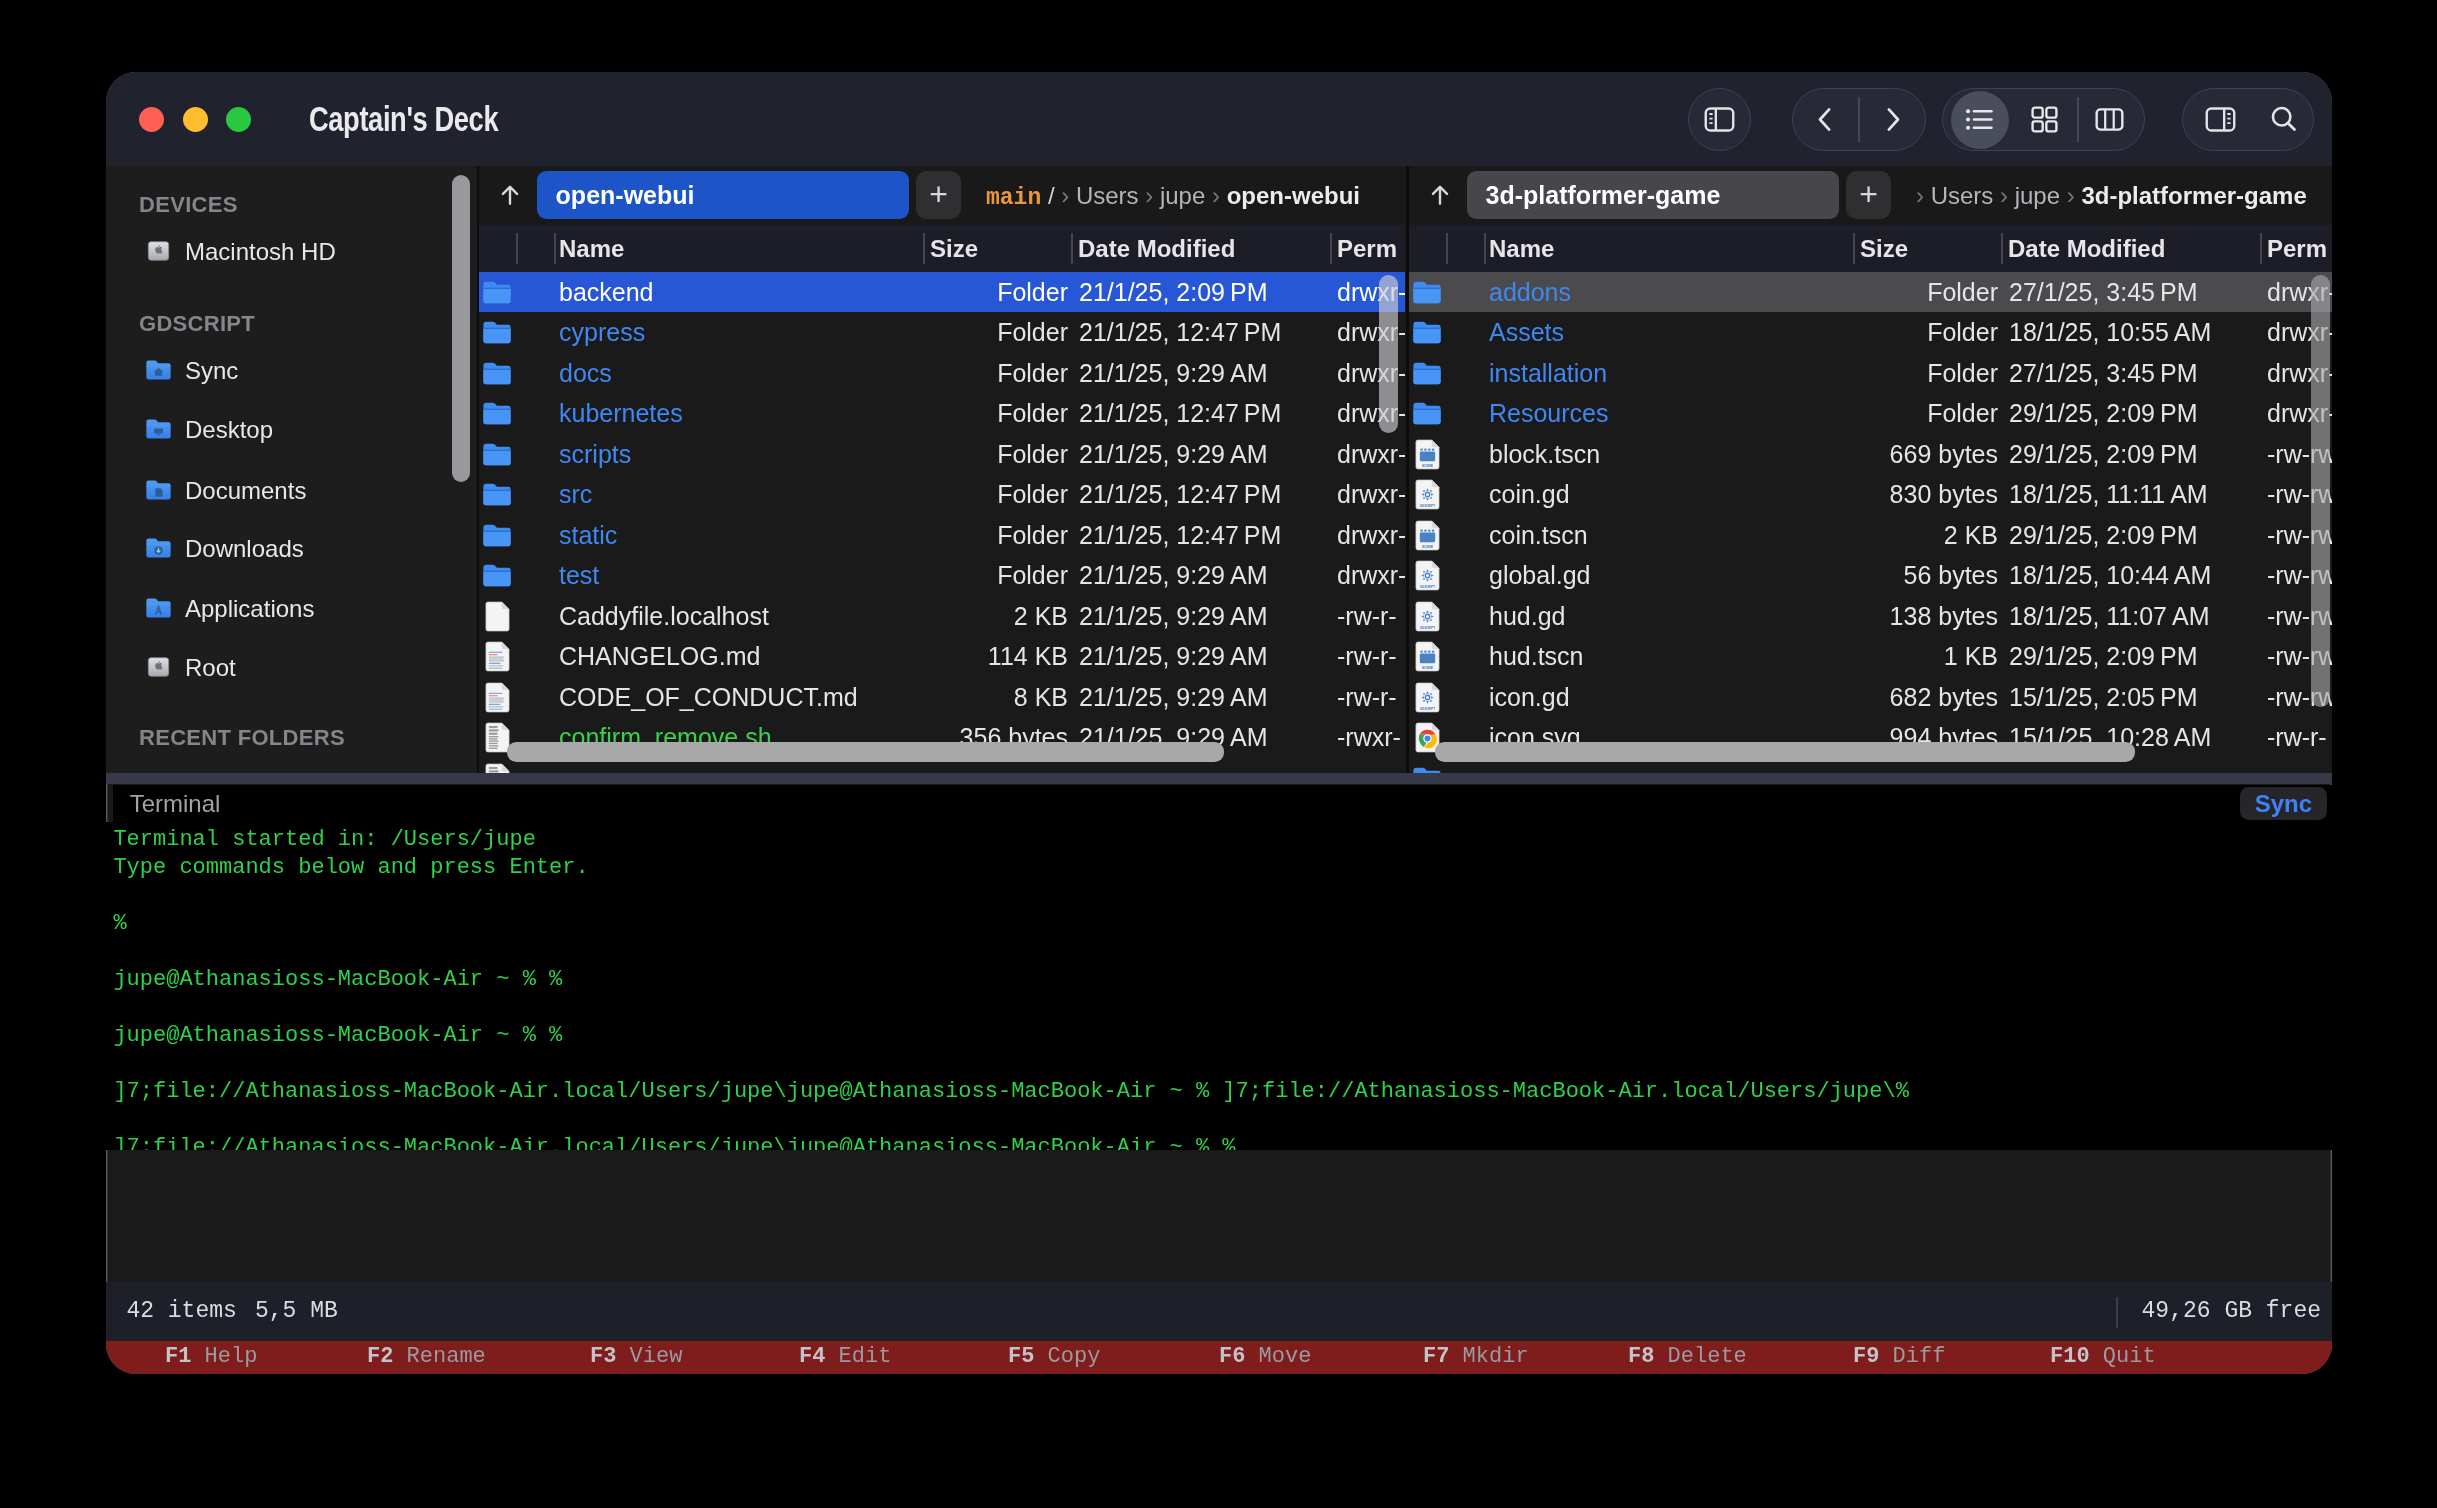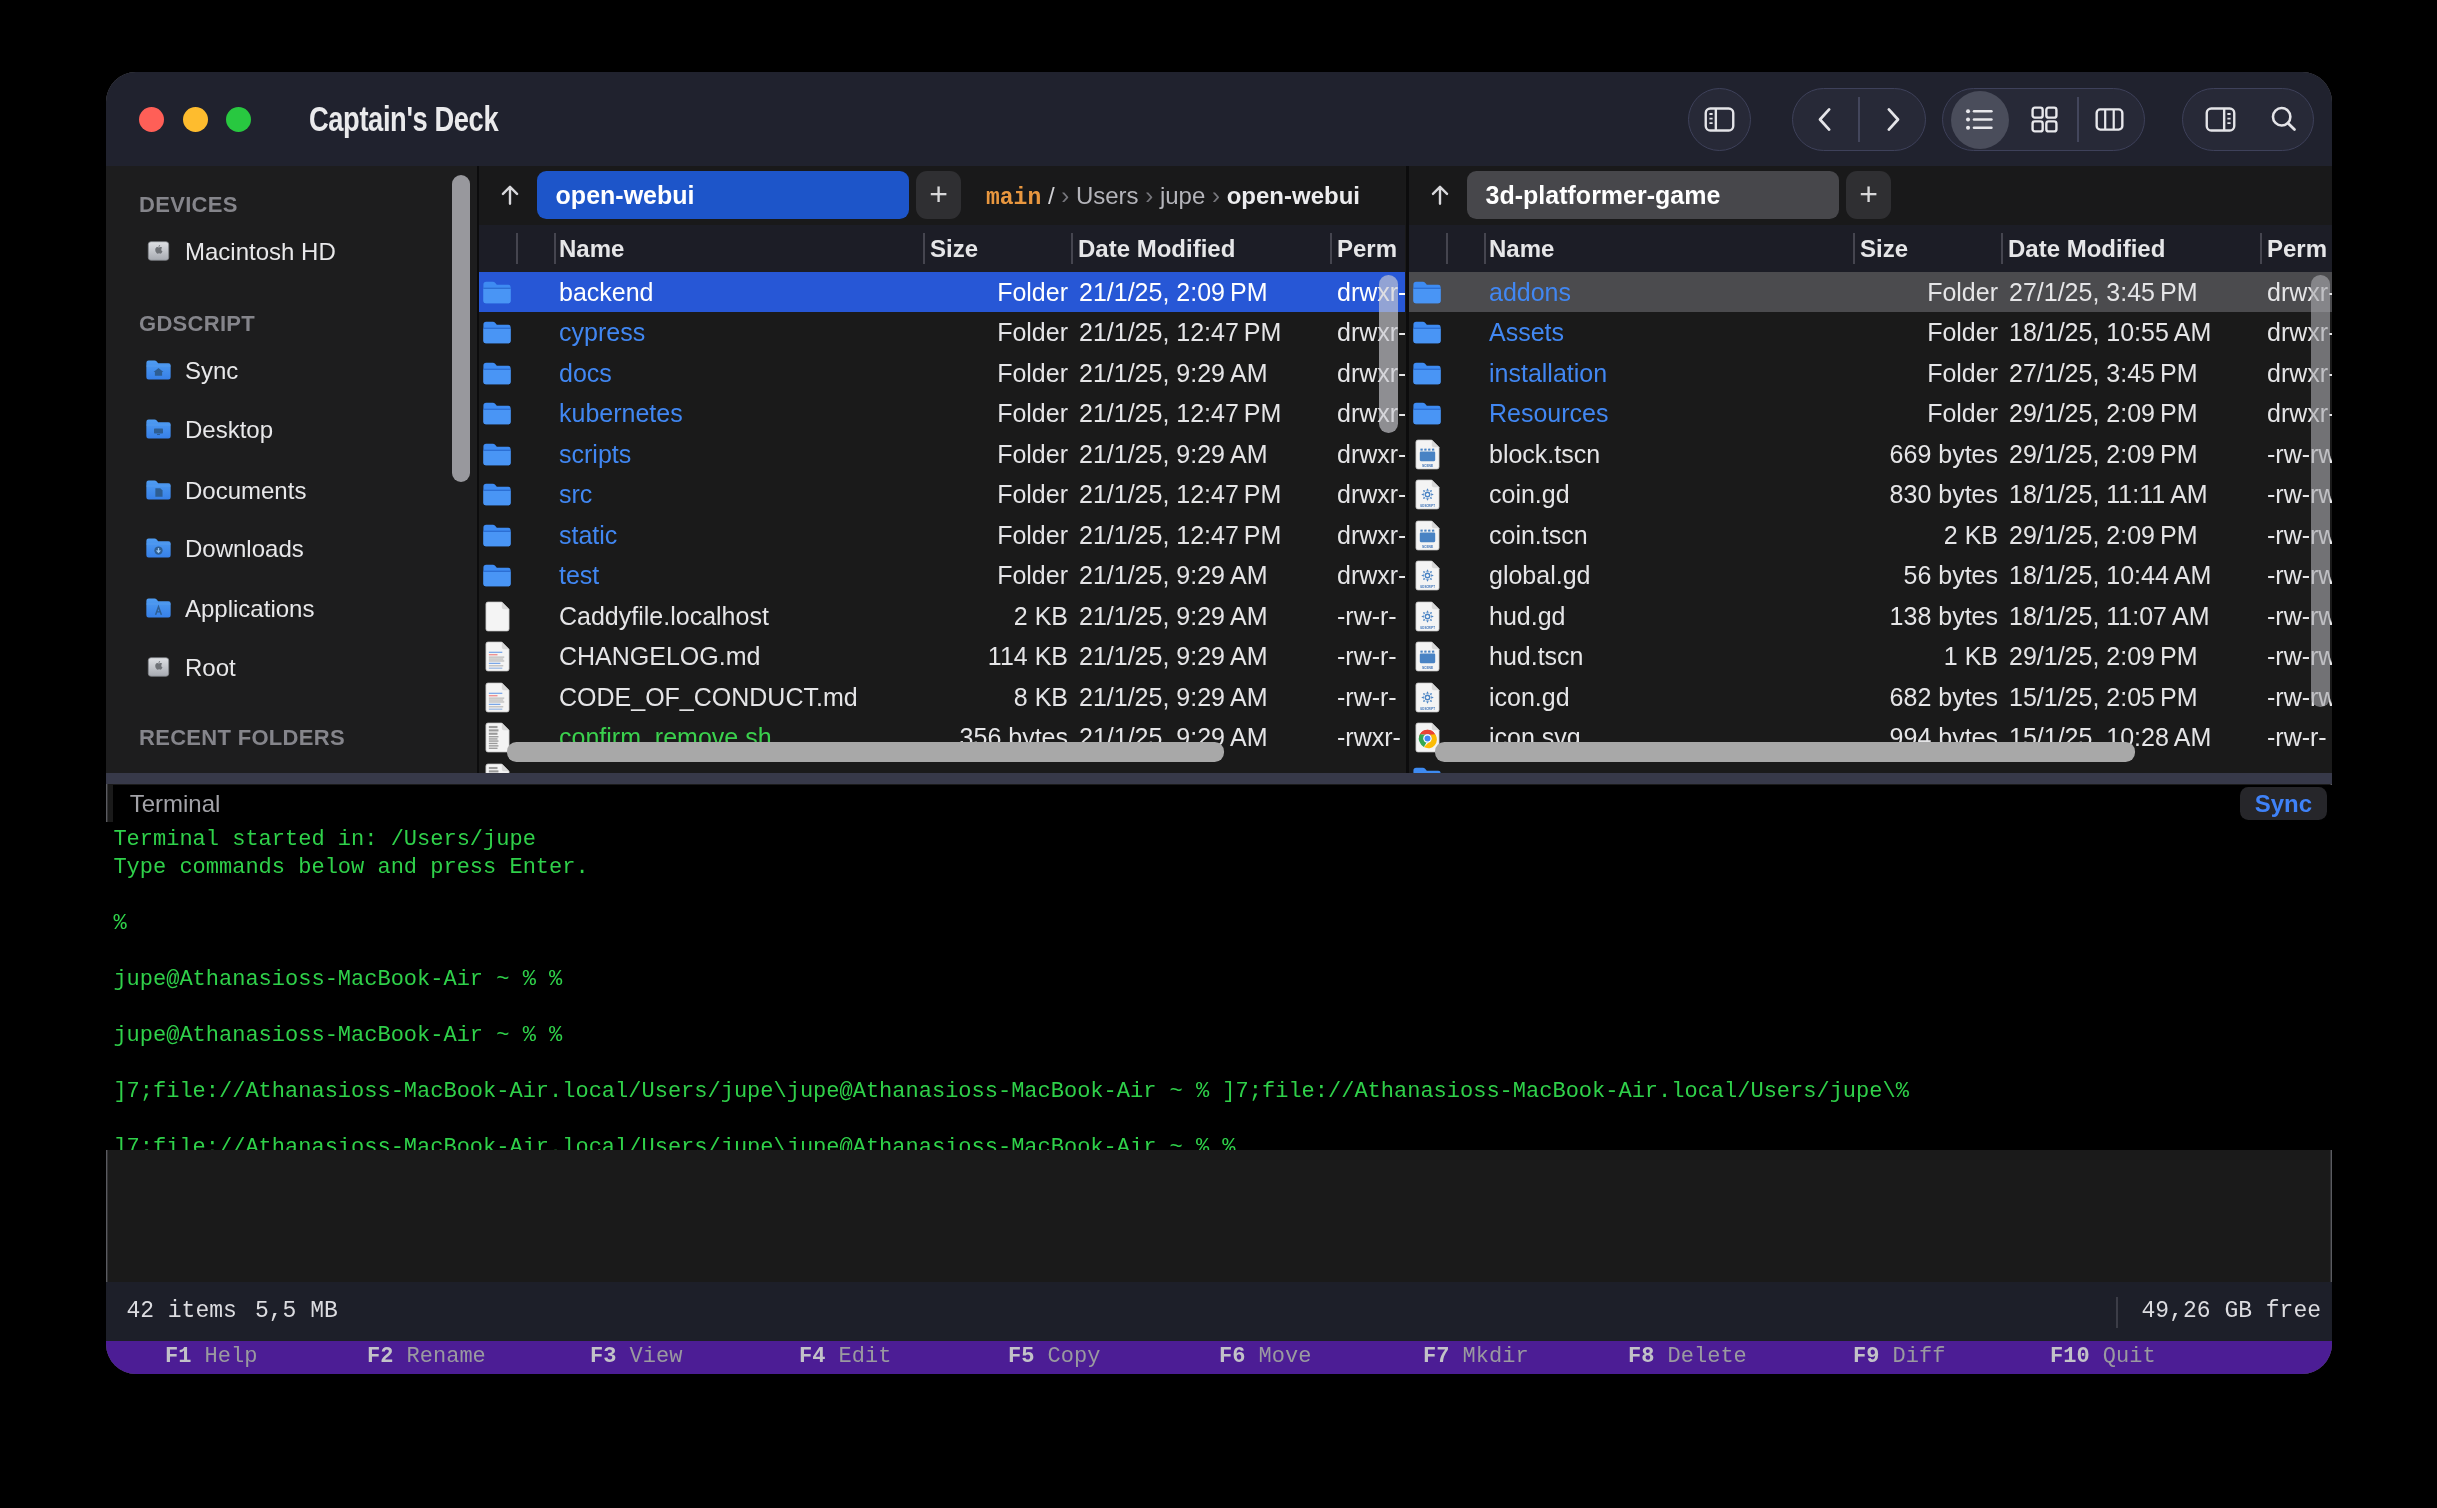--- a/index.html
+++ b/index.html
@@ -57,21 +57,21 @@
 .termbody { position:absolute; left:0; top:750px; width:100%; height:328px; background:#000; overflow:hidden; }
 .termbody pre { position:absolute; left:7.4px; top:3.7px; font-family:"Liberation Mono",monospace; font-size:22px; line-height:28px; color:#2fd14a; }
 .cmdinput { position:absolute; left:7.4px; top:1159px; width:2215px; height:50px; background:#1d1f2b; border:1.4px solid #343649; border-radius:8.4px; }
 .cmdinput .caret { position:absolute; left:3.7px; top:10.2px; width:2.8px; height:29px; background:#c8d0e8; }
 .cmdinput .ph { position:absolute; left:20.4px; top:0; height:48px; line-height:48px; font-family:"Liberation Mono",monospace; font-size:22px; color:#90919a; }
 .statusbar { position:absolute; left:0; top:1210px; width:100%; height:59px; background:#1d1f29; font-family:"Liberation Mono",monospace; font-size:23px; color:#dcdce0; }
 .statusbar .l1 { position:absolute; left:20.4px; top:0; height:59px; line-height:59px; }
 .statusbar .l2 { position:absolute; left:149px; top:0; height:59px; line-height:59px; }
 .statusbar .r1 { position:absolute; right:11px; top:0; height:59px; line-height:59px; }
 .statusbar .sdiv { position:absolute; left:2010px; top:15px; width:1.9px; height:31px; background:#3c3d47; }
-.fbar { position:absolute; left:0; top:1269px; width:100%; height:33px; background:#4c1d95; font-family:"Liberation Mono",monospace; font-size:22px; }
+.fbar { position:absolute; left:0; top:1269px; width:100%; height:33px; background:#7f1d1d; font-family:"Liberation Mono",monospace; font-size:22px; }
 .fk { position:absolute; top:0; height:33px; line-height:31px; color:#9a9aa0; white-space:nowrap; }
 .fk b { color:#c2c2c8; }
 </style></head>
 <body>
 <svg width="0" height="0" style="position:absolute">
     <defs>
 <linearGradient id="gdrive" x1="0" y1="0" x2="0" y2="1">
         <stop offset="0" stop-color="#dfe1e5"></stop>
         <stop offset="1" stop-color="#a7aab1"></stop>
       </linearGradient>
@@ -400,20 +400,21 @@
         </div>
       </div>
 </div>
 <div class="pane" style="left:1303px;width:923px">
 <div class="pathbar">
         <svg class="uparr" viewBox="0 0 24 24">
           <path d="M12 20 L12 5 M5.5 11 L12 4.5 L18.5 11" stroke="#d8d8dc" stroke-width="2.2" fill="none" stroke-linecap="round" stroke-linejoin="round"></path>
         </svg>
 <div class="field fgrey">3d-platformer-game</div>
         <div class="plus">+</div>
+        <div class="crumb"><span class="cch">›</span> <span class="cg">Users</span> <span class="cch">›</span> <span class="cg">jupe</span> <span class="cch">›</span> <span class="cw">3d-platformer-game</span></div>
       </div>
 <div class="phead">
         <i class="tick" style="left:37px"></i>
         <i class="tick" style="left:75px"></i>
         <span style="left:80px">Name</span>
         <i class="tick" style="left:444px"></i>
         <span style="left:451px">Size</span>
         <i class="tick" style="left:592px"></i>
         <span style="left:599px">Date Modified</span>
         <i class="tick" style="left:851px"></i>

